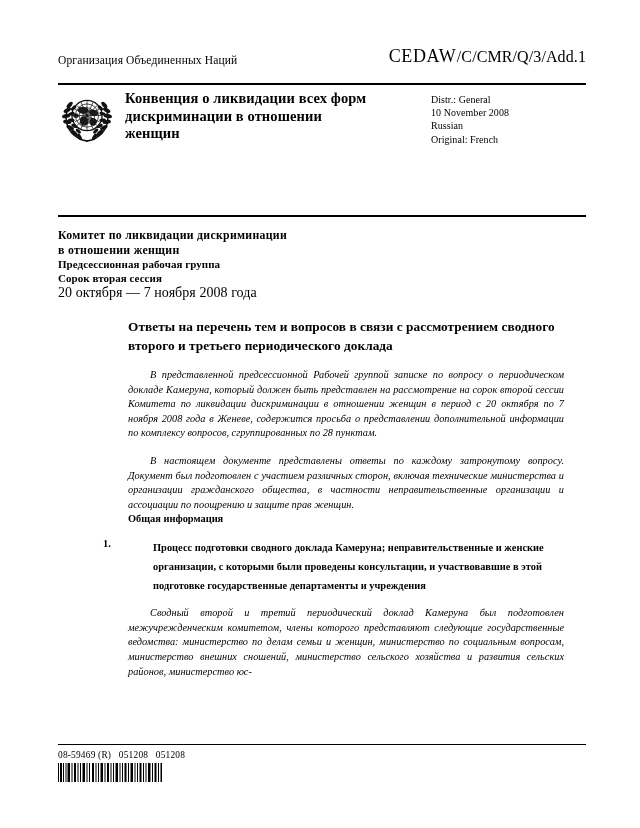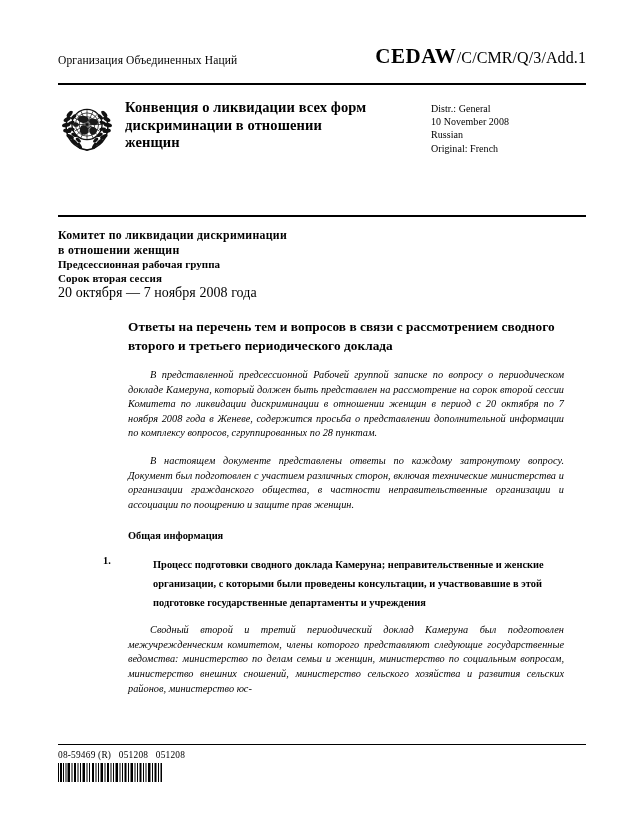--- a/index.html
+++ b/index.html
@@ -42,42 +42,41 @@
     letter-spacing: 0.15px;
     line-height: 14px;
     white-space: nowrap;
   }
   .symbol-line {
     display: flex;
     align-items: baseline;
     white-space: nowrap;
   }
   .symbol-main {
-    font-size: 21px;
+    font-size: 18px;
     letter-spacing: 0.6px;
     line-height: 21px;
-    font-weight: bold;
   }
   .symbol-suffix {
     font-size: 16px;
     letter-spacing: 0.1px;
     line-height: 12px;
     margin-left: 0.5px;
     text-align: right;
   }
   .rule-thick {
     border-top: 2.2px solid #000;
     width: 100%;
     margin: 0;
   }
 
   .masthead-body {
     display: flex;
     justify-content: space-between;
-    padding-top: 13px;
+    padding-top: 4px;
   }
   .conv-block {
     display: flex;
     align-items: flex-start;
   }
   .un-emblem {
     width: 58px;
     height: 58px;
     flex: 0 0 58px;
     margin-right: 9px;
@@ -166,21 +165,20 @@
     text-indent: 22px;
     margin: 13px 0 0 0;
     letter-spacing: 0.02px;
     font-style: italic;
   }
 
   .section-head {
     font-weight: bold;
     font-size: 10.4px;
     line-height: 14px;
-    margin-top: 17px;
   }
 
   .numbered {
     position: relative;
     margin-top: 11px;
     padding-left: 25px;
   }
   .numbered .num {
     position: absolute;
     left: -25px;

